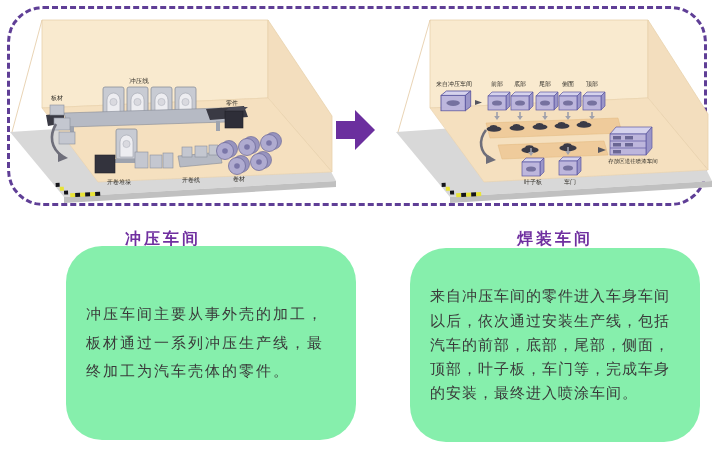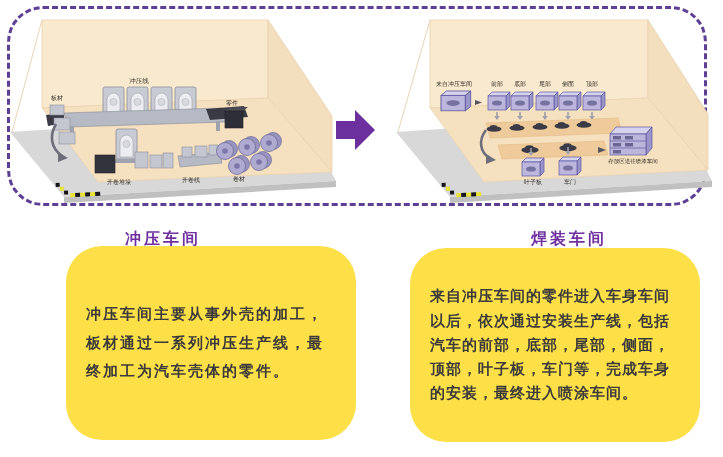--- a/index.html
+++ b/index.html
@@ -14,24 +14,24 @@
   .diagram{position:absolute;}
   .diagram-left{left:6px;top:6px;}
   .diagram-right{left:390px;top:6px;}
   .flow-arrow{position:absolute;left:336px;top:110px;}
   .ws-title{
     position:absolute;top:229px;width:290px;text-align:center;
     color:#7030A0;font-weight:bold;font-size:16px;letter-spacing:3px;
     font-family:"Liberation Serif","DejaVu Serif",serif;
   }
   .ws-title-left{left:18px;}
-  .ws-title-right{left:424px;}
+  .ws-title-right{left:410px;}
   .card{
-    position:absolute;width:290px;height:194px;background:#fde047;
-    border-radius:36px;box-sizing:border-box;display:flex;align-items:center;font-weight:bold;
+    position:absolute;width:290px;height:194px;background:#86efac;
+    border-radius:36px;box-sizing:border-box;display:flex;align-items:center;
   }
   .card-left{left:18px;top:246px;margin-left:48px;}
   .card-right{left:410px;top:248px;}
   .card p{
     margin:0;padding:0 20px;color:#3A3A3A;font-size:15px;
     font-family:"Liberation Serif","DejaVu Serif",serif;
   }
   .card-left p{line-height:1.9;letter-spacing:2px;}
   .card-right p{line-height:1.62;letter-spacing:1px;}
   svg text{font-family:"Liberation Sans","DejaVu Sans",sans-serif;fill:#33302a;}

